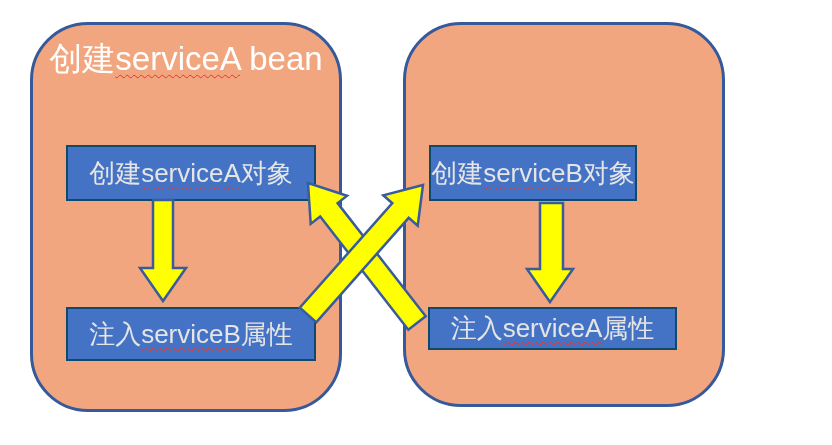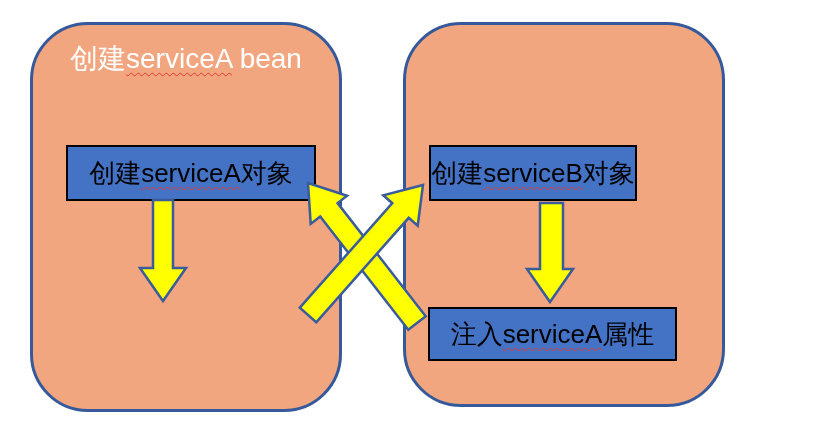--- a/index.html
+++ b/index.html
@@ -22,40 +22,40 @@
     border-radius: 58px;
     box-sizing: border-box;
   }
   .container-a { left: 30px;  top: 22px; width: 312px; height: 390px; }
   .container-b { left: 403px; top: 22px; width: 322px; height: 385px; }
   .ctitle {
     position: absolute;
     left: 0; right: 0; top: 18px;
     text-align: center;
     color: #ffffff;
-    font-size: 28px;
+    font-size: 33px;
     line-height: 32px;
     white-space: nowrap;
   }
   .stepbox {
     position: absolute;
     background: #4472C4;
-    border: 2px solid #000000;
+    border: 2px solid #0c4a6e;
     box-sizing: border-box;
     display: flex;
     align-items: center;
     justify-content: center;
-    color: #000000;
+    color: #e5e5e5;
     font-size: 26px;
     white-space: nowrap;
   }
   .box-a1 { left: 33px; top: 120px; width: 250px; height: 56px; }
   .box-a2 { left: 33px; top: 282px; width: 250px; height: 54px; }
   .box-b1 { left: 23px; top: 120px; width: 208px; height: 56px; }
-  .box-b2 { left: 22px; top: 282px; width: 249px; height: 54px; }
+  .box-b2 { left: 22px; top: 282px; width: 249px; height: 43px; }
   .sp-err {
     text-decoration-line: underline;
     text-decoration-style: wavy;
     text-decoration-color: #E03A2F;
     text-decoration-thickness: 1px;
     text-underline-offset: 4px;
     text-decoration-skip-ink: none;
   }
   .overlay {
     position: absolute;
@@ -75,20 +75,23 @@
 
 <div class="canvas">
 
   <div class="container container-a">
     <div class="ctitle">
       <span>创建</span><span class="sp-err">serviceA</span><span> bean</span>
     </div>
     <div class="stepbox box-a1">
       <span><span>创建</span><span class="sp-err">serviceA</span><span>对象</span></span>
     </div>
+    <div class="stepbox box-a2">
+      <span><span>注入</span><span class="sp-err">serviceB</span><span>属性</span></span>
+    </div>
   </div>
 
   <div class="container container-b">
     <div class="stepbox box-b1">
       <span><span>创建</span><span class="sp-err">serviceB</span><span>对象</span></span>
     </div>
     <div class="stepbox box-b2">
       <span><span>注入</span><span class="sp-err">serviceA</span><span>属性</span></span>
     </div>
   </div>

